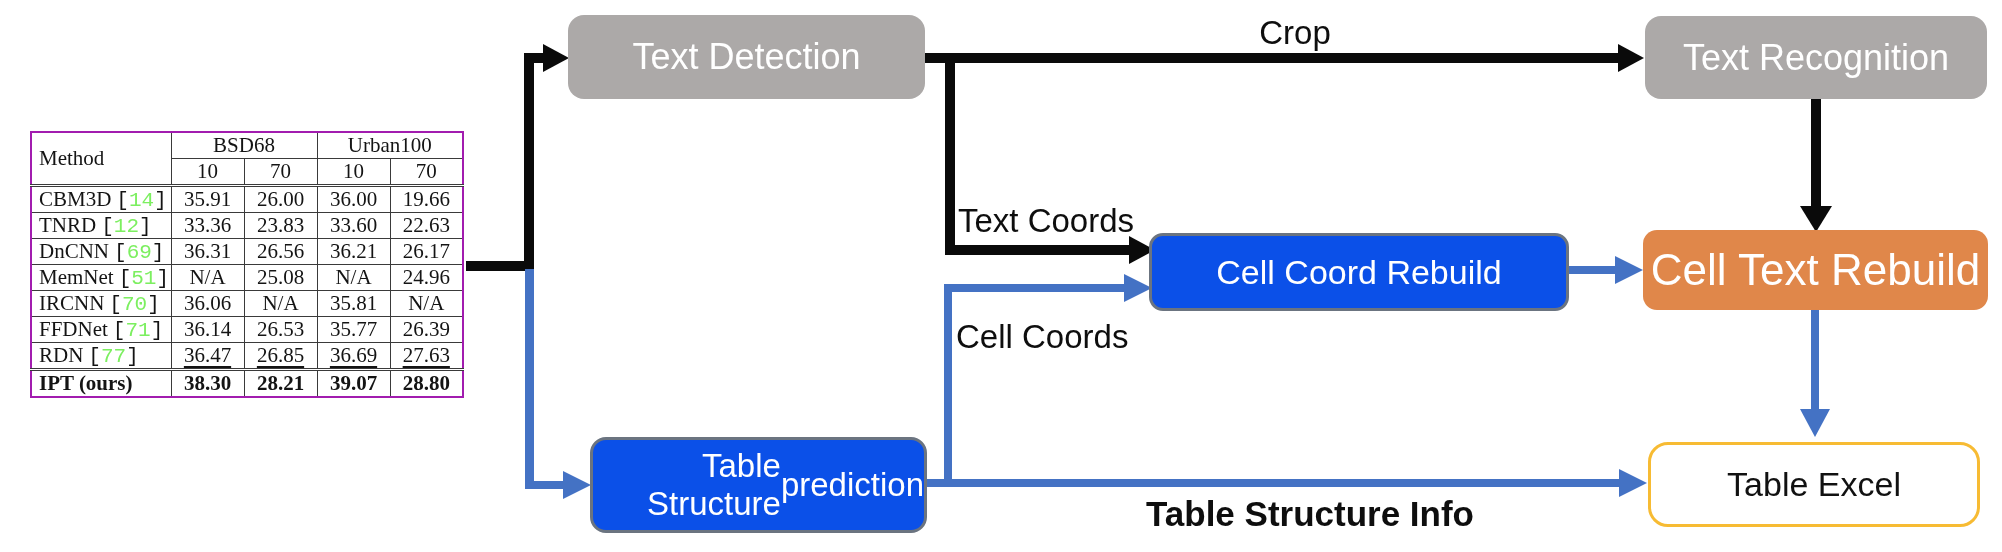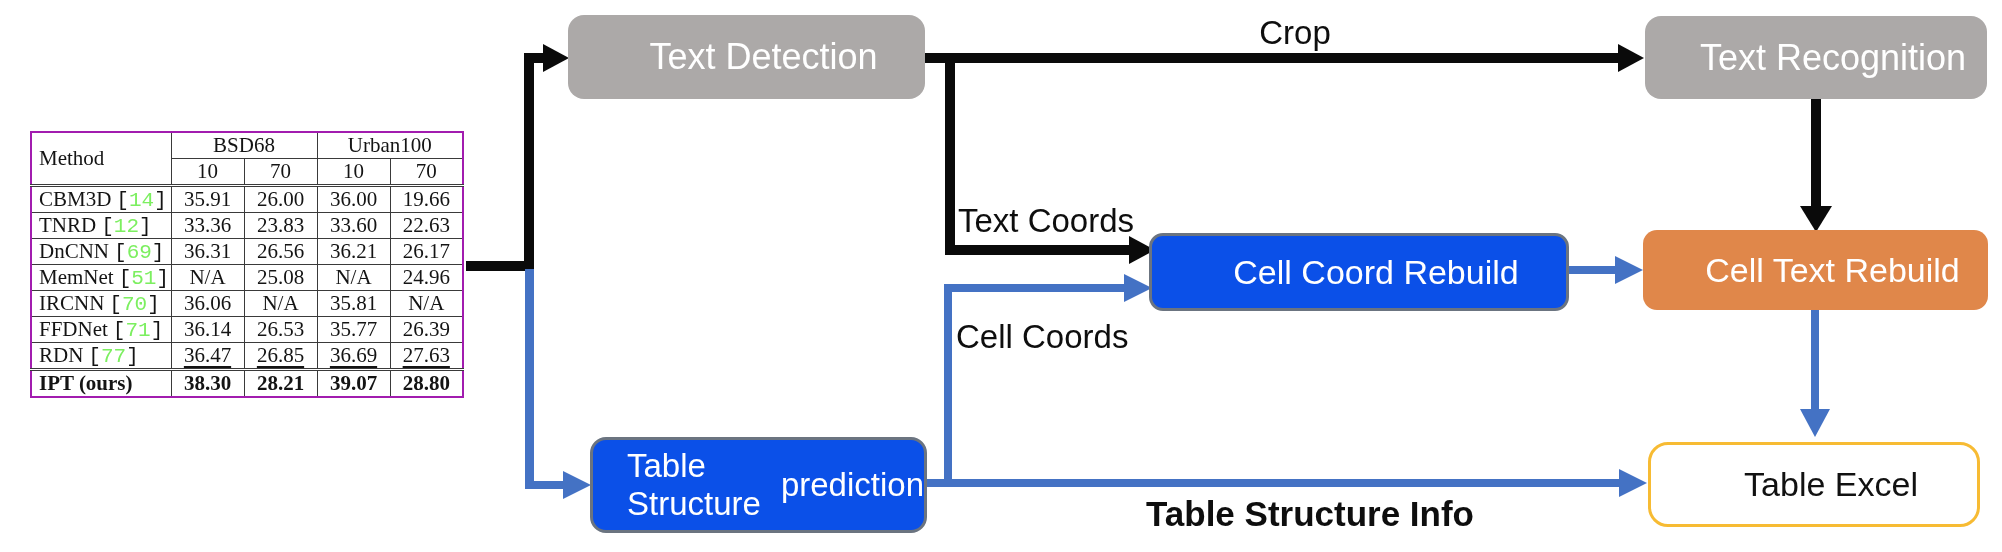--- a/index.html
+++ b/index.html
@@ -11,29 +11,28 @@
     overflow: hidden;
     font-family: "Liberation Sans", "DejaVu Sans", sans-serif;
   }
 
   
   .node {
     position: absolute;
     display: flex;
     align-items: center;
     justify-content: center;
-    text-align: left;
+    text-align: right;
     color: #ffffff;
     box-sizing: border-box;
     white-space: nowrap;
-    padding-left: 34px;
   }
   .node-gray   { background: var(--gray-node, #aca9a8); border-radius: 16px; font-size: 36px; }
   .node-blue   { background: var(--blue-node, #0b50e8); border: 3px solid #6b7480; font-size: 34px; }
-  .node-orange { background: var(--orange-node, #e0874a); border-radius: 14px; font-size: 34px; }
+  .node-orange { background: var(--orange-node, #e0874a); border-radius: 14px; font-size: 44px; }
 
   #text-detection    { left: 568px;  top: 15px;  width: 357px; height: 84px; }
   #text-recognition  { left: 1645px; top: 16px;  width: 342px; height: 83px; }
   #cell-coord-rebuild{ left: 1149px; top: 233px; width: 420px; height: 78px; border-radius: 14px; }
   #cell-text-rebuild { left: 1643px; top: 230px; width: 345px; height: 80px; }
   #table-structure-prediction {
     left: 590px; top: 437px; width: 337px; height: 96px;
     border-radius: 16px; font-size: 33px; line-height: 1.14;
     flex-direction: row; white-space: normal;
   }

